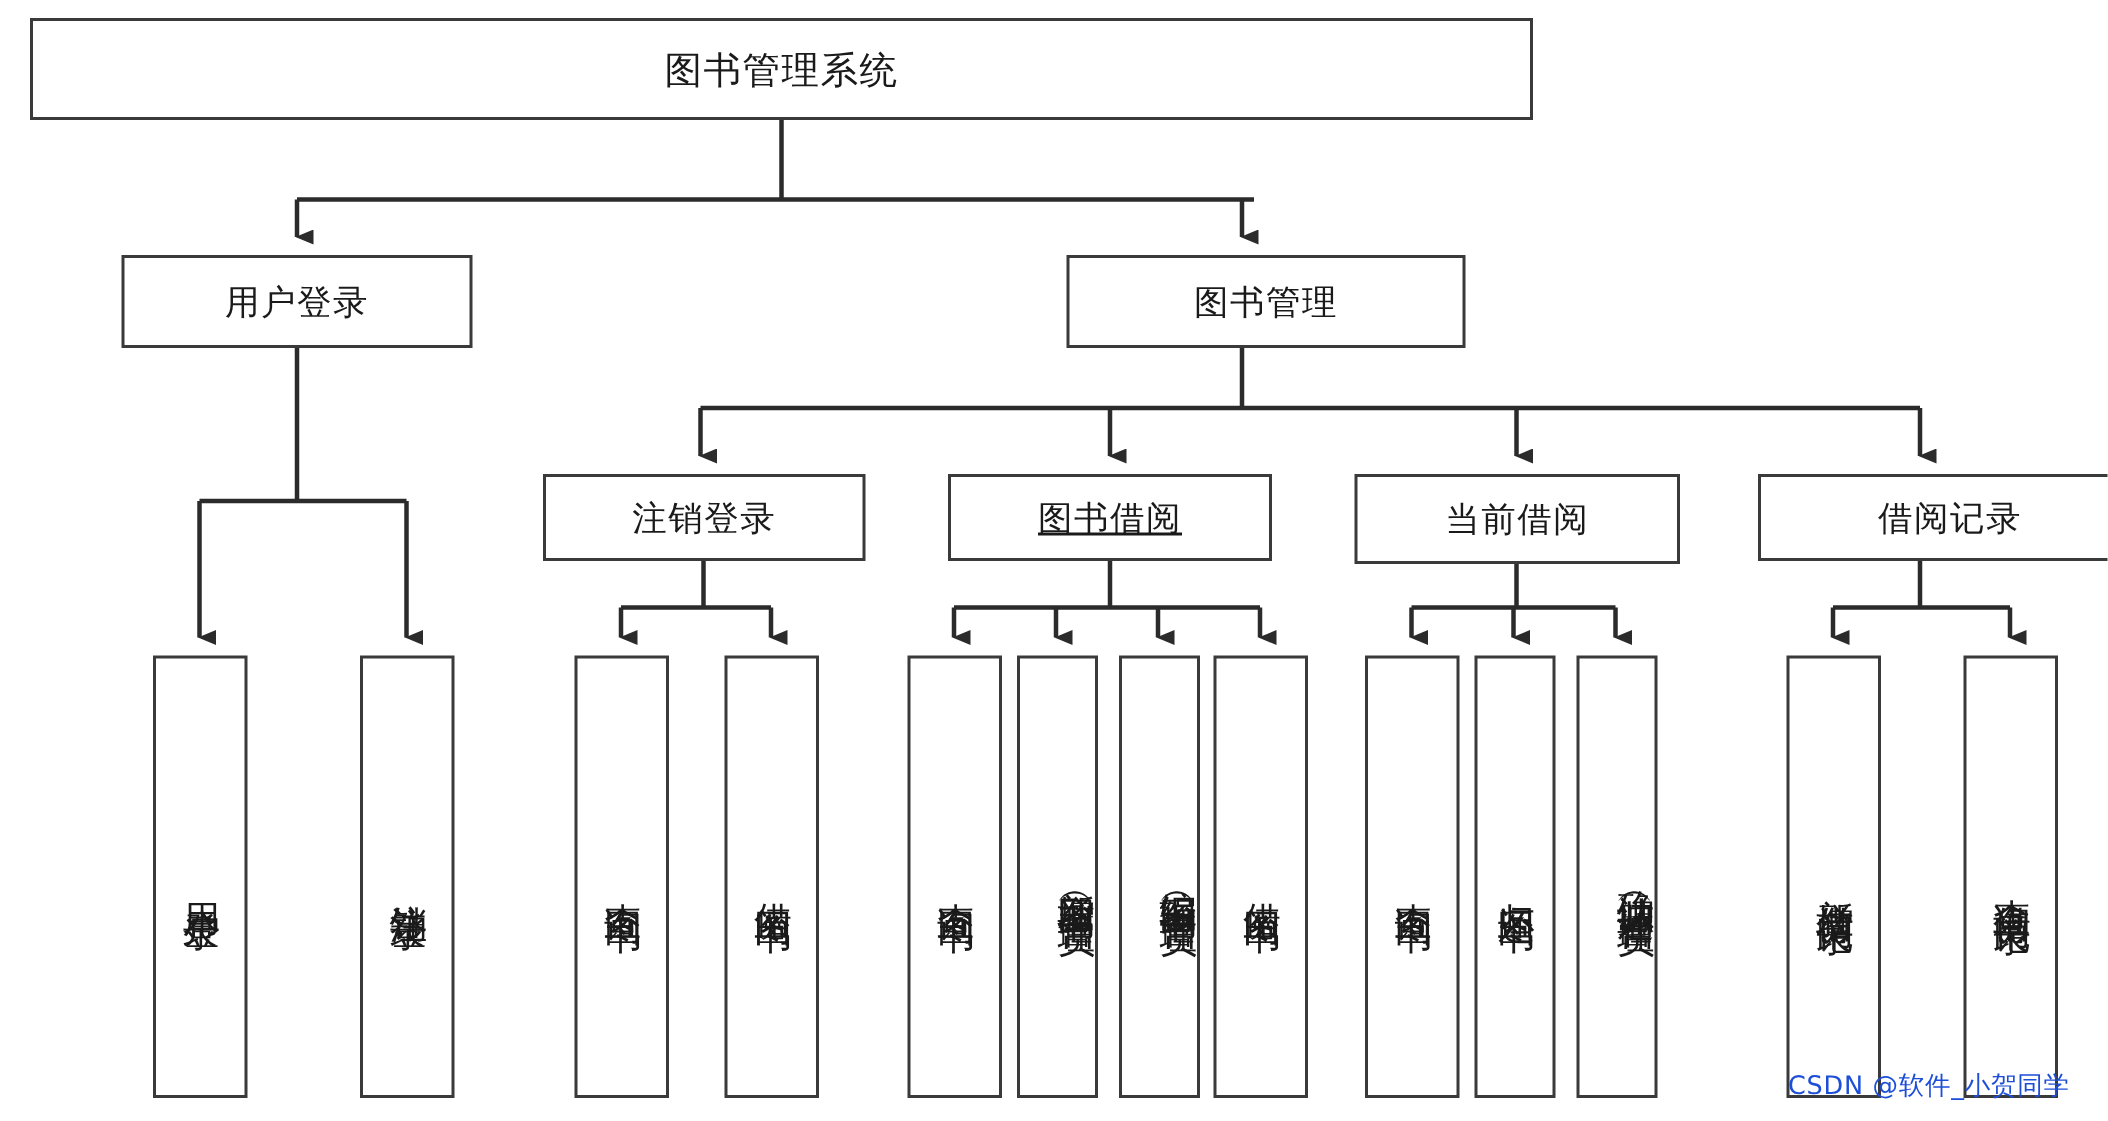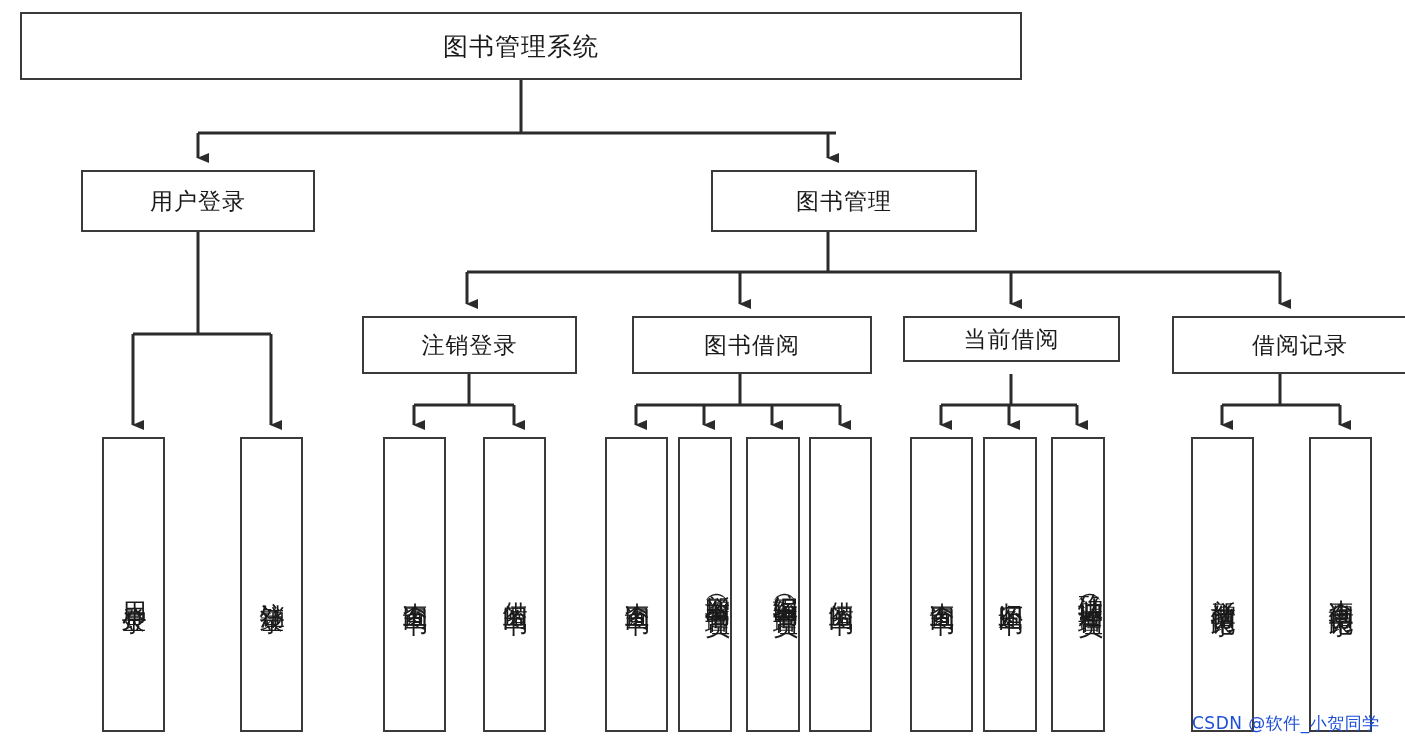--- a/index.html
+++ b/index.html
@@ -106,23 +106,23 @@
 <div class="node h" style="left:81px;top:170px;width:234px;height:62px;">用户登录</div>
 
 <div class="node h" style="left:711px;top:170px;width:266px;height:62px;">图书管理</div>
 
 <div class="node v" style="left:102px;top:437px;width:63px;height:295px;">用户登录</div>
 
 <div class="node v" style="left:240px;top:437px;width:63px;height:295px;">注销登录</div>
 
 <div class="node h" style="left:362px;top:316px;width:215px;height:58px;">注销登录</div>
 
-<div class="node h" style="left:632px;top:316px;width:240px;height:58px;">图书借阅</div>
+<div class="node h" style="left:632px;top:316px;width:216px;height:58px;text-decoration:underline;">图书借阅</div>
 
-<div class="node h" style="left:903px;top:316px;width:217px;height:46px;">当前借阅</div>
+<div class="node h" style="left:903px;top:316px;width:217px;height:60px;">当前借阅</div>
 
 <div class="node h" style="left:1172px;top:316px;width:256px;height:58px;">借阅记录</div>
 
 <div class="node v" style="left:383px;top:437px;width:63px;height:295px;">查询图书</div>
 
 <div class="node v" style="left:483px;top:437px;width:63px;height:295px;">借阅图书</div>
 
 <div class="node v" style="left:605px;top:437px;width:63px;height:295px;">查询图书</div>
 
 <div class="node v tall" style="left:678px;top:437px;width:54px;height:295px;">新增图书（管理员）</div>

